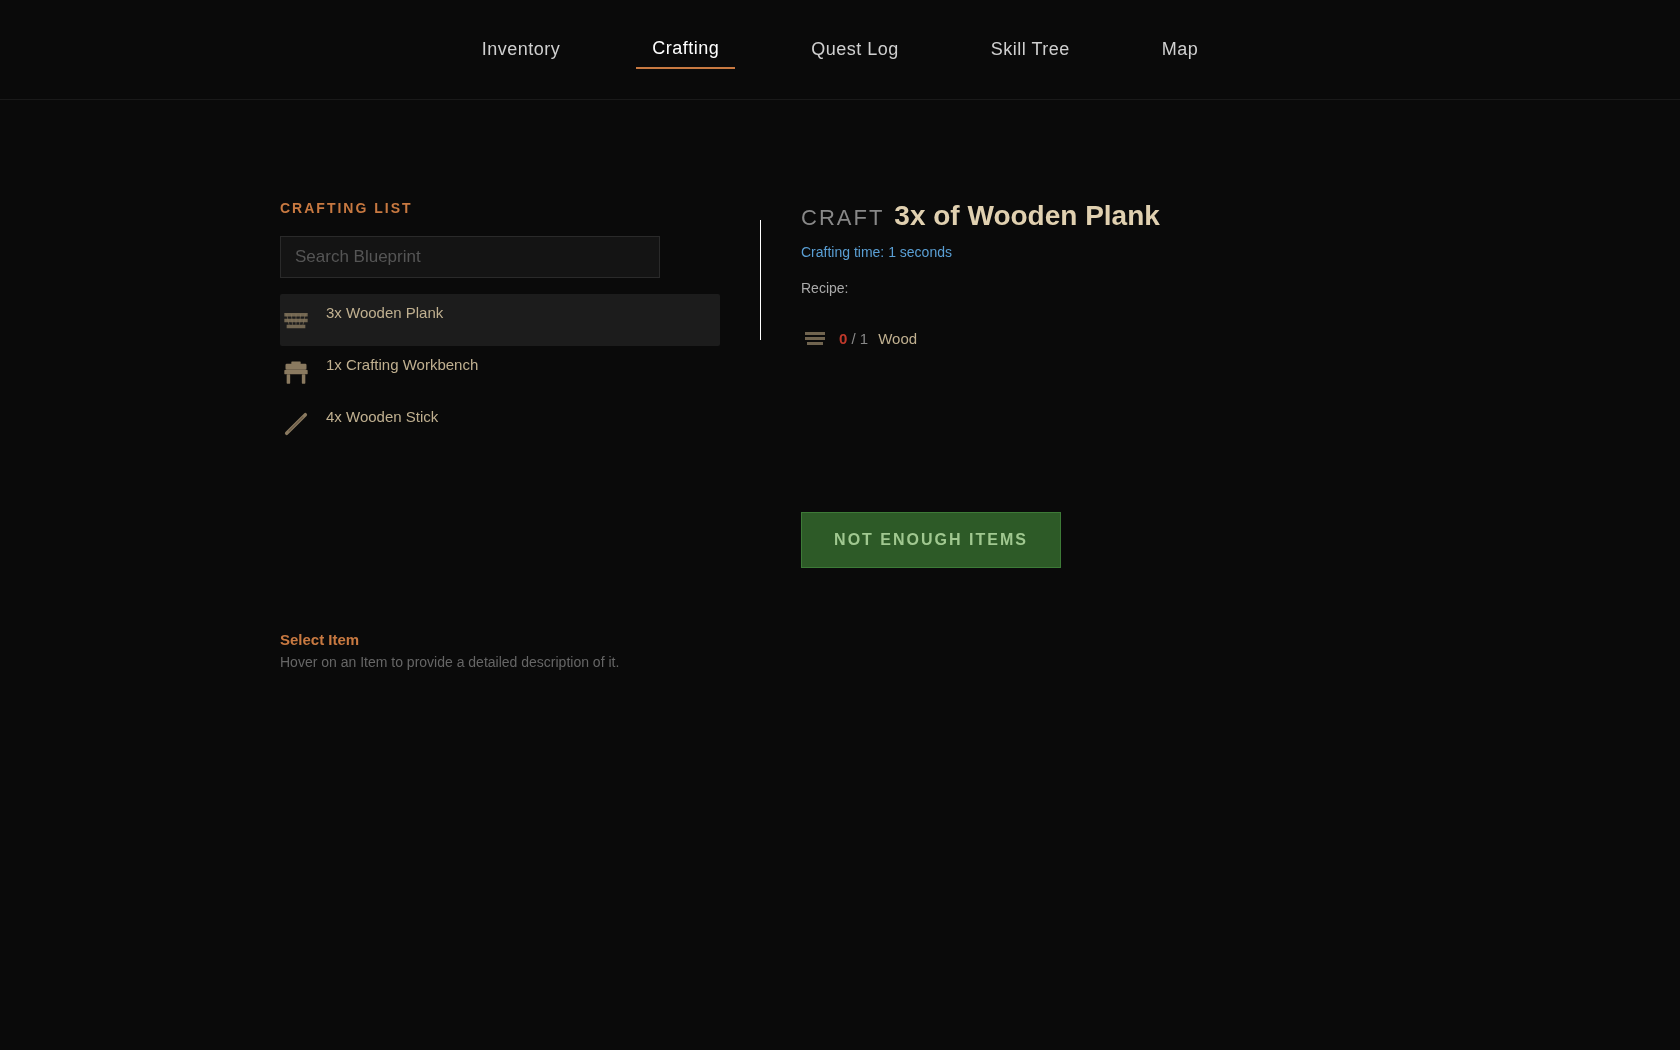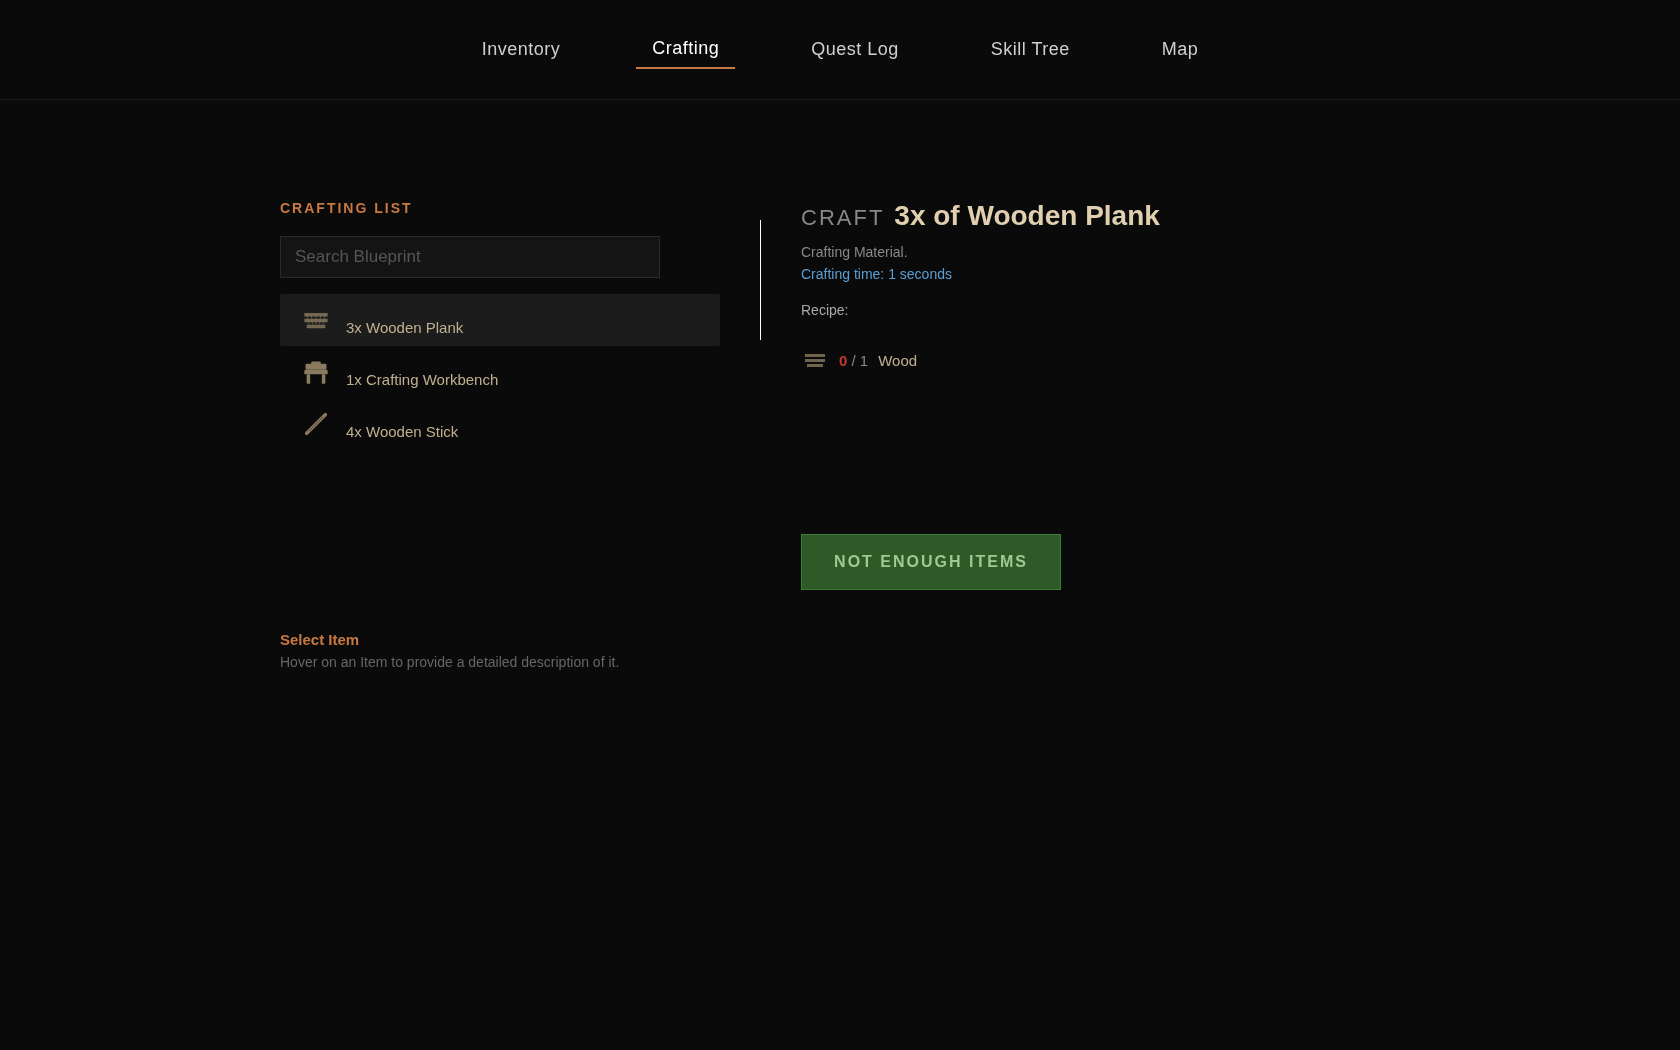--- a/index.html
+++ b/index.html
@@ -73,23 +73,23 @@
     .search-input::placeholder {
       color: #555;
     }
 
     .crafting-items-list {
       list-style: none;
     }
 
     .crafting-item {
       display: flex;
-      align-items: flex-end;
+      align-items: flex-start;
       gap: 14px;
-      padding: 10px 20px;
+      padding: 10px 0;
       cursor: pointer;
       border-radius: 2px;
     }
 
     .crafting-item.selected {
       background: #1c1c1c;
     }
 
     .item-icon {
       width: 32px;
@@ -304,21 +304,20 @@
 
   <div class="divider"></div>
 
   <div class="right-panel">
 
     <div class="craft-header">
       <span class="craft-label">CRAFT</span>
       <span class="craft-item-name">3x of Wooden Plank</span>
     </div>
 
-    <div class="craft-description">Crafting Material.</div>
     <div class="craft-time">Crafting time: 1 seconds</div>
 
     <div class="recipe-label">Recipe:</div>
 
     <div class="recipe-item">
       <span class="recipe-icon">
         <svg viewBox="0 0 24 24" xmlns="http://www.w3.org/2000/svg">
           <path d="M2 6h20v3H2zm0 5h20v3H2zm2 5h16v3H4z" opacity="0.8"></path>
         </svg>
       </span>

